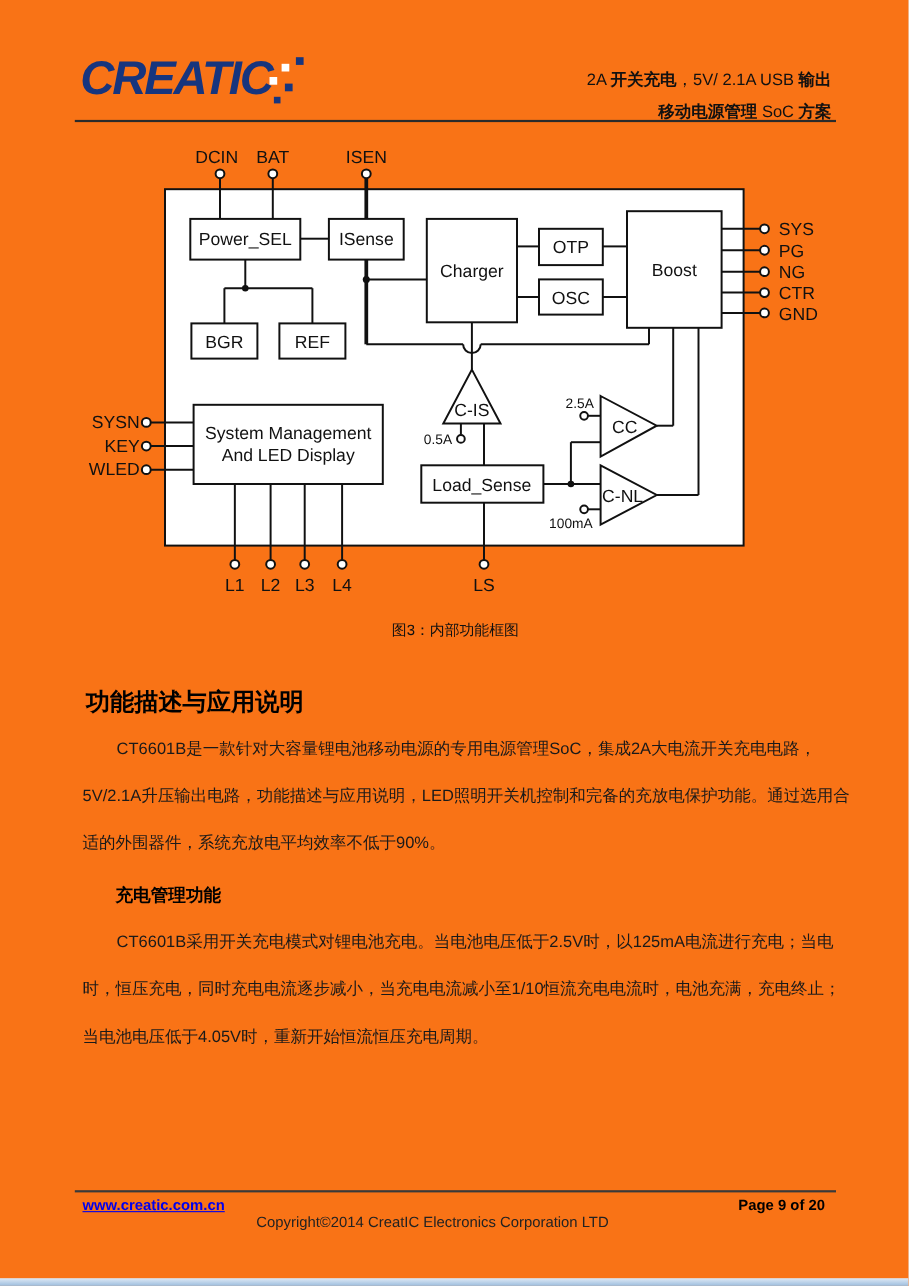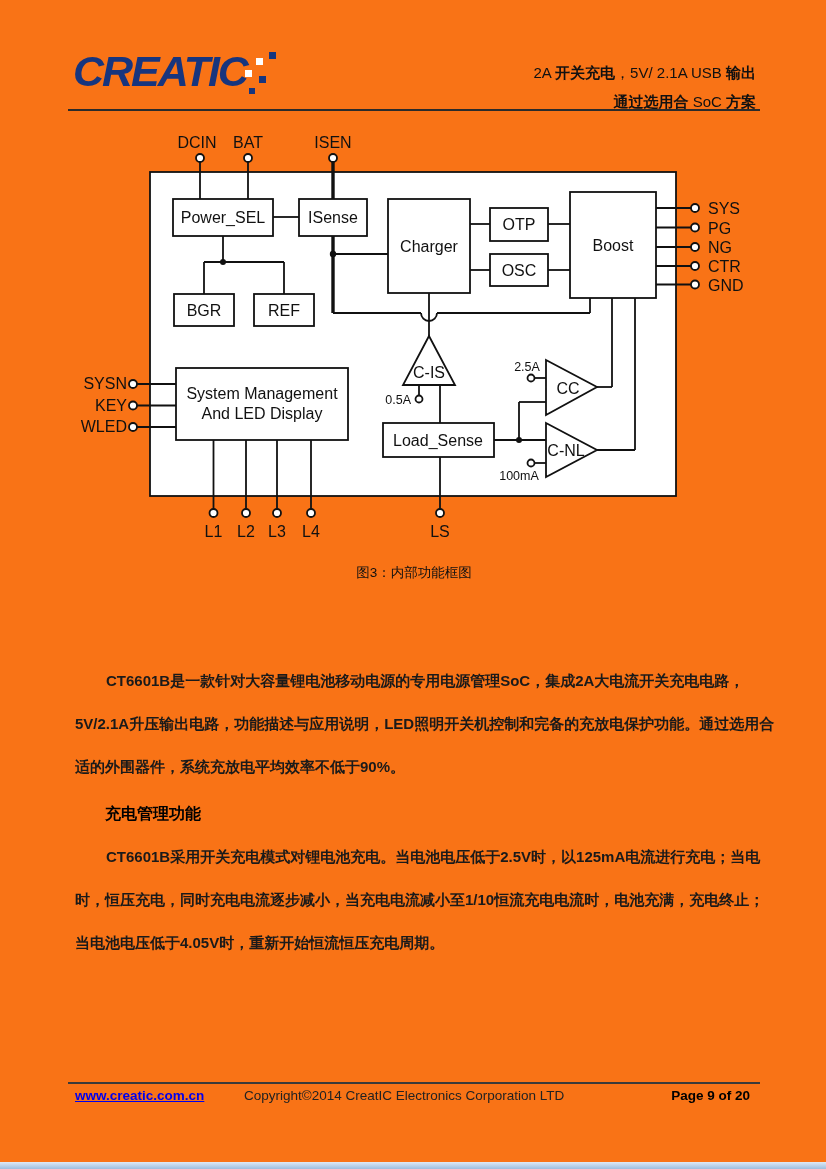--- a/index.html
+++ b/index.html
@@ -29,51 +29,51 @@
   .wire{stroke:#111;stroke-width:1.8;fill:none;}
   .wire-thick{stroke:#111;stroke-width:3.4;fill:none;}
   .pinc{fill:#ffffff;stroke:#111;stroke-width:1.8;}
   .dot{fill:#111;stroke:none;}
   .tri{fill:#ffffff;stroke:#111;stroke-width:1.8;}
   .lbl{font-size:16px;}
   .lbl-s{font-size:12.5px;}
   .cap{font-size:13.5px;}
   
   .sec-title{position:absolute;left:78px;top:623px;font-size:22px;font-weight:bold;color:#000;}
-  .para{position:absolute;left:75px;width:682px;font-size:15px;color:#1a1a1a;font-weight:bold;}
+  .para{position:absolute;left:75px;width:682px;font-size:15px;color:#1a1a1a;}
   .para .ln{height:43px;line-height:43px;white-space:nowrap;}
   .para .ln.indent{padding-left:31px;}
   .para1{top:659px;}
   .sub-title{position:absolute;left:105px;top:804px;font-size:16px;font-weight:bold;color:#000;}
   .para2{top:835px;}
   
   .ftr-rule{position:absolute;left:68px;right:66px;top:1082px;height:2px;background:#3a3a3a;}
   .ftr{position:absolute;left:75px;right:74px;top:1088px;height:18px;font-size:13.5px;}
   .ftr-link{position:absolute;left:0;top:0;color:#0000EE;font-weight:bold;text-decoration:underline;}
-  .ftr-copy{position:absolute;left:158px;top:0;color:#222;margin-left:11px;}
+  .ftr-copy{position:absolute;left:158px;top:15px;color:#222;}
   .ftr-page{position:absolute;right:2px;top:0;color:#000;font-weight:bold;}
   .page-edge{position:absolute;left:0;right:0;bottom:0;height:7px;
     background:linear-gradient(180deg,#dfe9f5 0%,#9dbede 100%);}
 </style>
 </head>
 <body>
 
 <div class="page">
 
   <div class="logo">
     <span>CREATIC</span>
     <span class="logo-pix w" style="left:183px;top:8px;width:7px;height:7px;"></span>
     <span class="logo-pix" style="left:196px;top:2px;width:7px;height:7px;"></span>
     <span class="logo-pix w" style="left:172px;top:20px;width:7px;height:7px;"></span>
     <span class="logo-pix" style="left:186px;top:26px;width:7px;height:7px;"></span>
     <span class="logo-pix" style="left:176px;top:38px;width:6px;height:6px;"></span>
   </div>
   <div class="hdr-sub">
     <div><span>2A </span><b>开关充电</b><span>，5V/ 2.1A USB </span><b>输出</b></div>
-    <div><b>通过选用合 </b><span>SoC</span><b> 方案</b></div>
+    <div><b>移动电源管理 </b><span>SoC</span><b> 方案</b></div>
   </div>
   <div class="hdr-rule"></div>
 
   <svg class="diagram-svg" width="826" height="600" viewBox="0 0 826 600" style="left:0;top:0;">
 
     <rect class="blk" x="150" y="172" width="526" height="324" fill="none"></rect>
 
     <g>
       <text class="lbl" x="197" y="148" text-anchor="middle">DCIN</text>
       <circle class="pinc" cx="200" cy="158" r="4"></circle>
@@ -258,20 +258,21 @@
       <text class="lbl" x="311" y="537" text-anchor="middle">L4</text>
     </g>
     <g>
       <circle class="pinc" cx="440" cy="513" r="4"></circle>
       <text class="lbl" x="440" y="537" text-anchor="middle">LS</text>
     </g>
 
     <text class="cap" x="414" y="577" text-anchor="middle">图3：内部功能框图</text>
   </svg>
 
+  <div class="sec-title">功能描述与应用说明</div>
 
   <div class="para para1">
     <div class="ln indent">CT6601B是一款针对大容量锂电池移动电源的专用电源管理SoC，集成2A大电流开关充电电路，</div>
     <div class="ln">5V/2.1A升压输出电路，功能描述与应用说明，LED照明开关机控制和完备的充放电保护功能。通过选用合</div>
     <div class="ln">适的外围器件，系统充放电平均效率不低于90%。</div>
   </div>
 
   <div class="sub-title">充电管理功能</div>
 
   <div class="para para2">

